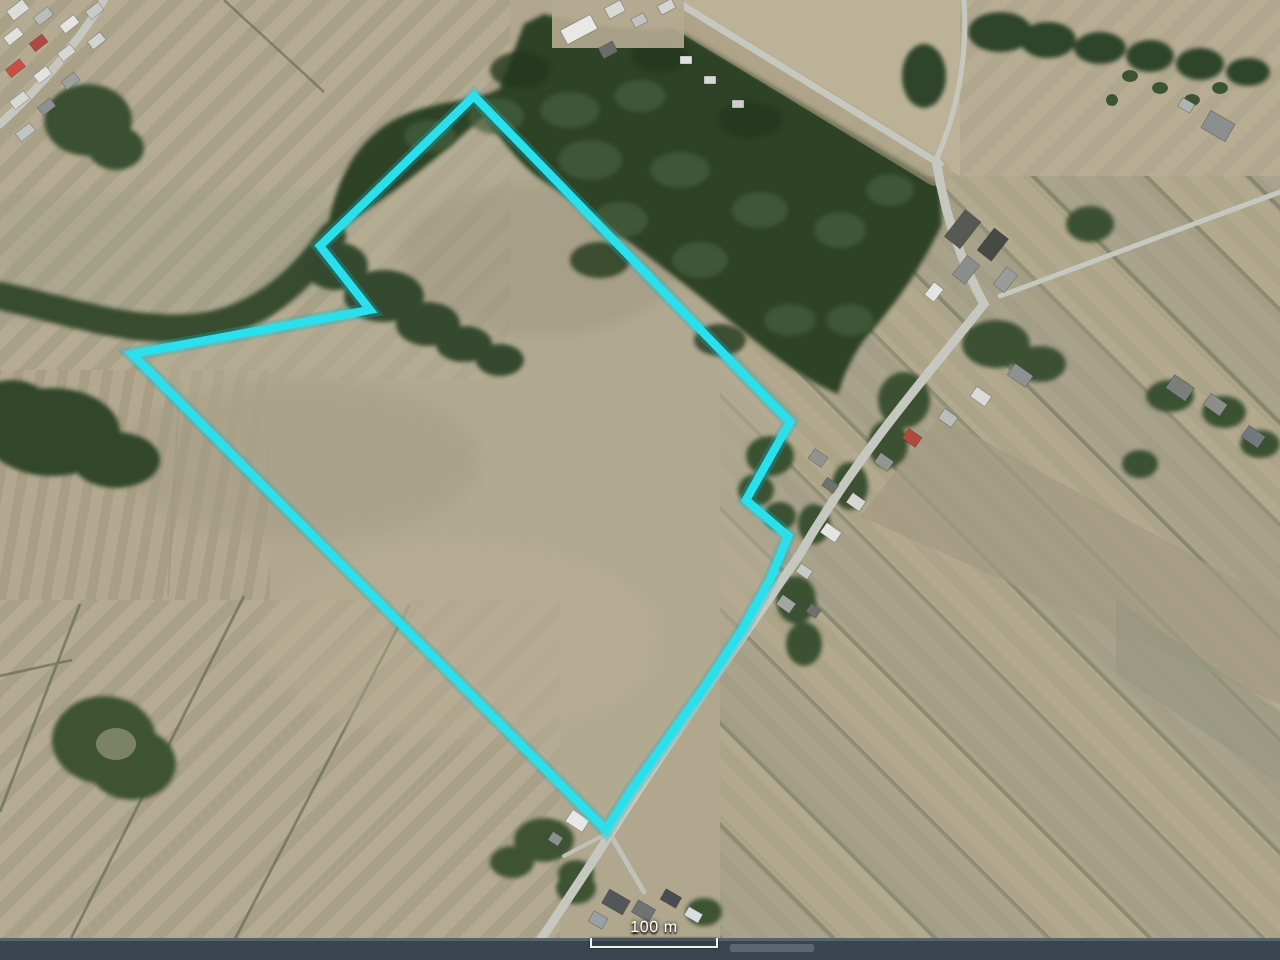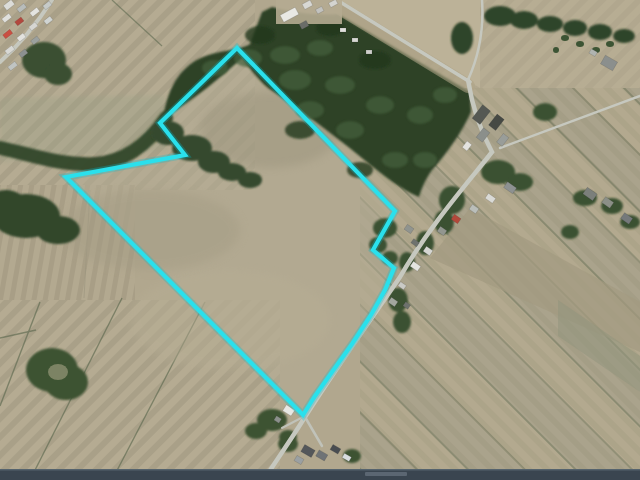--- a/index.html
+++ b/index.html
@@ -289,13 +289,17 @@
   <g>
     <rect x="0" y="469" width="640" height="11" fill="#3a4550"></rect>
     <rect x="0" y="469" width="640" height="1.5" fill="#5d6a74" opacity=".8"></rect>
     <rect x="365" y="472" width="42" height="4" fill="#7b8894" opacity=".5" rx="1"></rect>
   </g>
 
   <polygon fill="none" stroke="rgba(0,190,210,0.28)" stroke-width="7.5" stroke-linejoin="miter" points="237,48 160,123 185,155 66,177 303,415 315,396 332,372 352,344 371,315 385,290 394,268 373,250 395,211"></polygon>
   <polygon fill="none" stroke="#2ae0ec" stroke-width="4.2" stroke-linejoin="miter" points="237,48 160,123 185,155 66,177 303,415 315,396 332,372 352,344 371,315 385,290 394,268 373,250 395,211"></polygon>
 </svg>
 
+<div class="scalebar">
+  <div class="scale-label">100 m</div>
+  <div class="scale-line"></div>
 </div>
+</div>
 
 </body></html>

